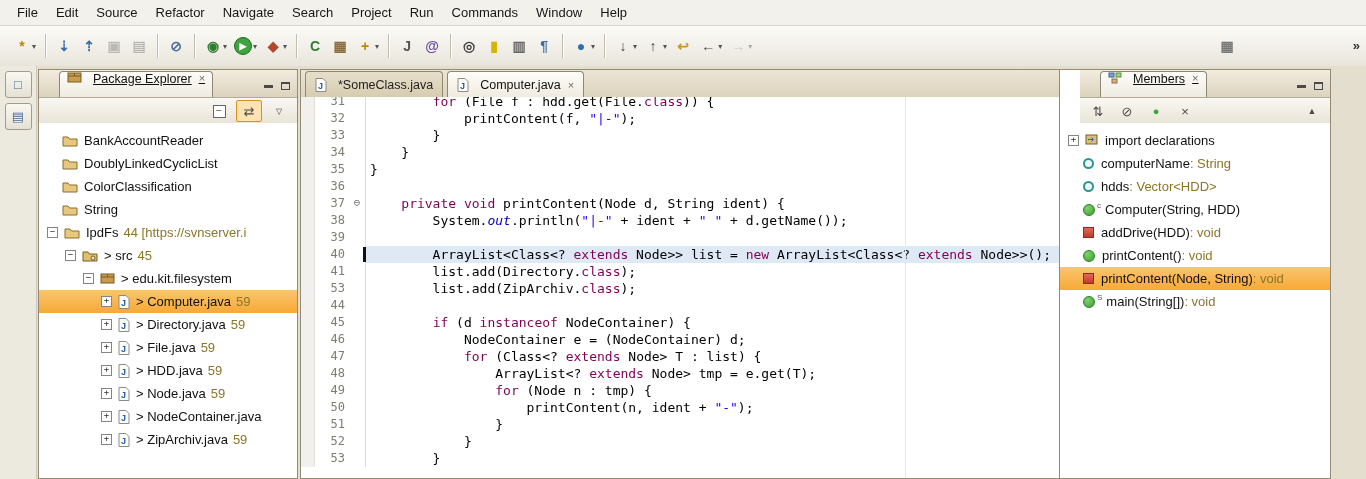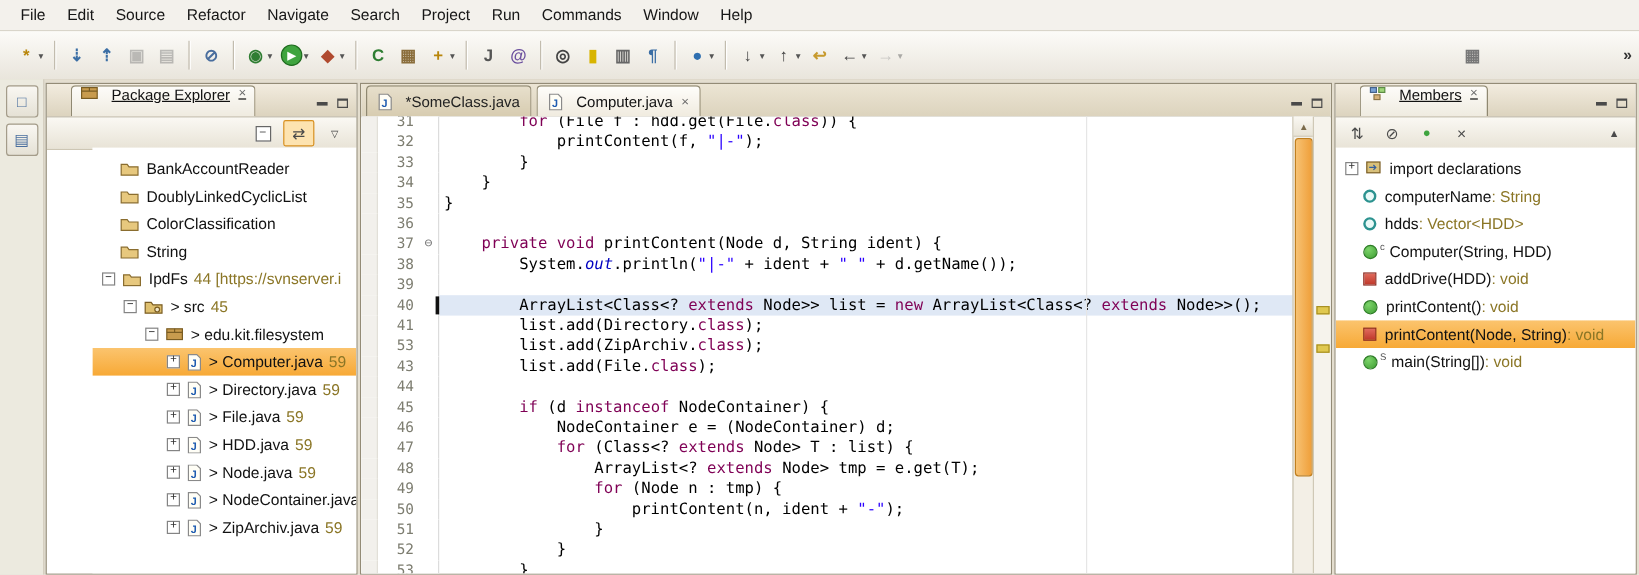--- a/index.html
+++ b/index.html
@@ -29,42 +29,42 @@
   
   .main{position:absolute;top:66px;left:0;right:0;bottom:0;background:#e4decf;}
   .left-rail{position:absolute;left:0;top:0;bottom:0;width:36px;background:#eceadf;
     border-right:1px solid #cfc9ba;padding-top:5px;display:flex;flex-direction:column;align-items:center;gap:5px;}
   .rail-btn{width:25px;height:25px;border:1px solid #a49c8a;border-radius:3px;
     background:linear-gradient(#f9f7f2,#e5e1d5);display:flex;align-items:center;justify-content:center;
     font-size:13px;color:#4a6e9e;}
   .panel{position:absolute;top:3px;bottom:0;background:#fff;border:1px solid #938b76;overflow:hidden;}
   #pe-panel{left:38px;width:258px;}
   #editor-panel{left:300px;width:808px;}
-  #members-panel{left:1112px;width:250px;}
+  #members-panel{left:1059px;width:250px;padding-left:20px;}
   
   .view-header{height:27px;background:linear-gradient(#f2ecdf,#dcd3be);
     border-bottom:1px solid #b3ab97;display:flex;align-items:flex-end;}
   .view-tab{display:flex;align-items:flex-start;gap:5px;height:25px;margin-left:20px;padding:0 7px;
     background:linear-gradient(#fdfcf9,#efebe0);border:1px solid #8f8871;border-bottom:none;
     border-radius:4px 4px 0 0;font-size:12.5px;white-space:nowrap;text-decoration:underline;}
   .close-x{font-size:11px;color:#6a6a6a;margin-left:2px;}
   .hdr-ctrls{margin-left:auto;display:flex;gap:8px;align-items:center;padding:0 7px 7px 0;}
   .win-min{width:9px;height:3px;background:#4a4a4a;}
   .win-max{width:9px;height:8px;border:1px solid #4a4a4a;border-top:2px solid #4a4a4a;box-sizing:border-box;}
   .view-toolbar{height:26px;background:linear-gradient(#faf8f3,#e8e3d6);
     border-bottom:1px solid #cdc6b4;display:flex;align-items:center;gap:5px;padding:0 6px;}
   .view-toolbar.right{justify-content:flex-end;}
   .vt-btn{min-width:20px;height:20px;display:flex;align-items:center;justify-content:center;
     border-radius:2px;font-size:13px;color:#4a4a4a;padding:0 2px;}
   .vt-btn.active{background:#fde3b0;border:1px solid #d89020;}
   .vt-btn .boxed{display:inline-block;width:11px;height:11px;border:1px solid #666;
     font-size:10px;line-height:9px;text-align:center;background:#fff;}
   .vt-menu{font-size:8px;color:#444;}
   
-  .tree{position:absolute;top:53px;bottom:0;left:0;right:0;background:#fff;padding-top:6px;overflow:hidden;margin-left:38px;}
+  .tree{position:absolute;top:53px;bottom:0;left:0;right:0;background:#fff;padding-top:6px;overflow:hidden;}
   .trow{height:23px;display:flex;align-items:center;font-size:13px;white-space:nowrap;}
   .trow.selected{background:linear-gradient(#fbc46e,#f7a936);}
   .exp{width:9px;height:9px;border:1px solid #848484;background:#fff;font-size:9px;line-height:7px;
     text-align:center;color:#333;margin-right:6px;flex:none;font-family:"DejaVu Sans Mono",monospace;}
   .exp-gap{width:15px;flex:none;}
   .ticon{margin-right:6px;flex:none;display:flex;align-items:center;}
   .trev,.msuffix{color:#8b7626;margin-left:5px;}
   .msuffix{margin-left:0;}
   
   .mlist{position:absolute;top:53px;bottom:0;left:0;right:0;background:#fff;padding-top:6px;overflow:hidden;}
@@ -523,26 +523,20 @@
             <span class="txt"><span class="p">        list.add(Directory.</span><span class="k">class</span><span class="p">);</span></span>
           </div>
           <div class="cl">
             <span class="ann"></span>
             <span class="num">53</span>
             <span class="fold"></span>
             <span class="txt"><span class="p">        list.add(ZipArchiv.</span><span class="k">class</span><span class="p">);</span></span>
           </div>
           <div class="cl">
             <span class="ann"></span>
-            <span class="num">43</span>
-            <span class="fold"></span>
-            <span class="txt"><span class="p">        list.add(File.</span><span class="k">class</span><span class="p">);</span></span>
-          </div>
-          <div class="cl">
-            <span class="ann"></span>
             <span class="num">44</span>
             <span class="fold"></span>
             <span class="txt"></span>
           </div>
           <div class="cl">
             <span class="ann"></span>
             <span class="num">45</span>
             <span class="fold"></span>
             <span class="txt"><span class="p">        </span><span class="k">if</span><span class="p"> (d </span><span class="k">instanceof</span><span class="p"> NodeContainer) {</span></span>
           </div>

